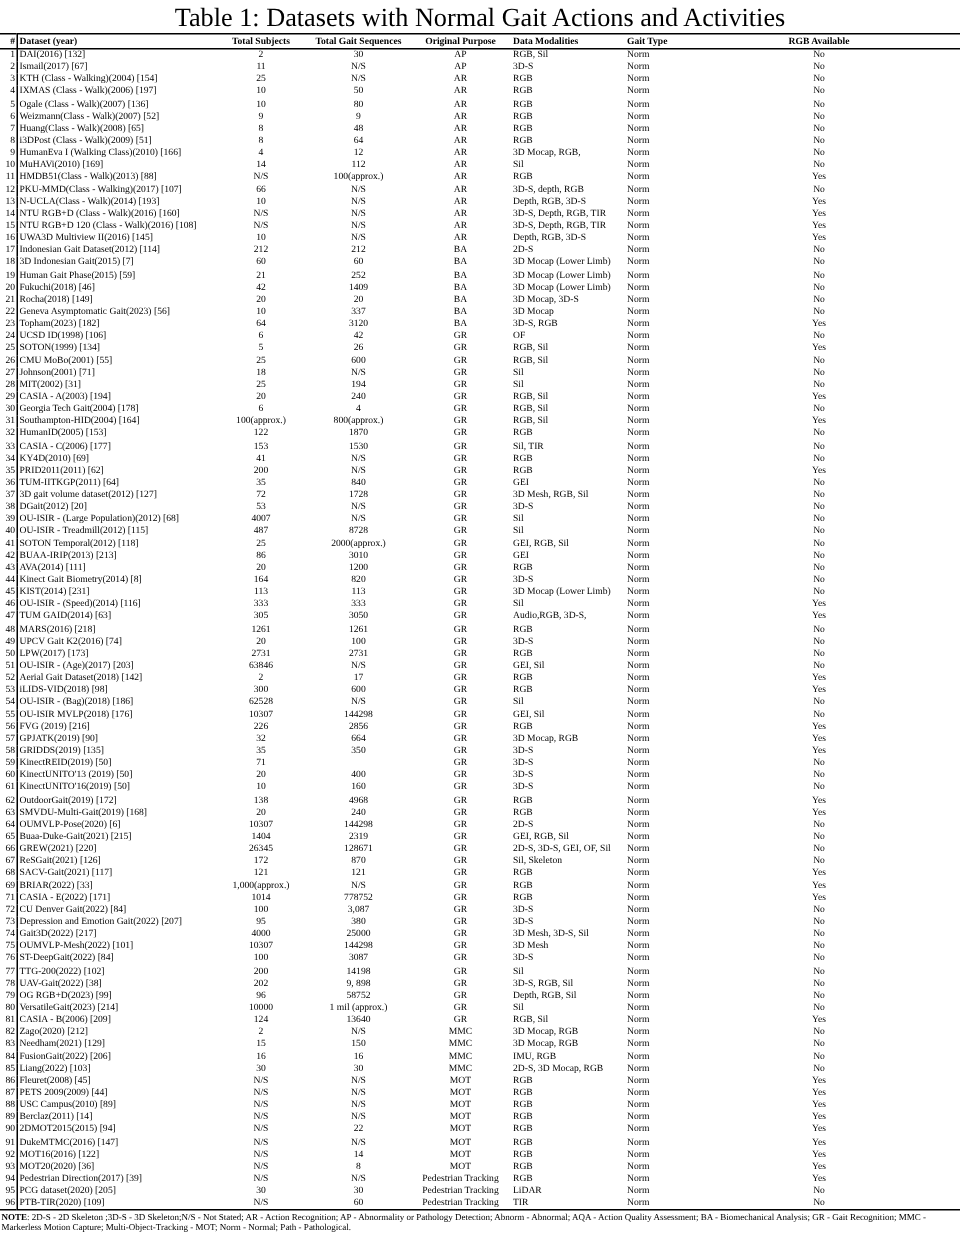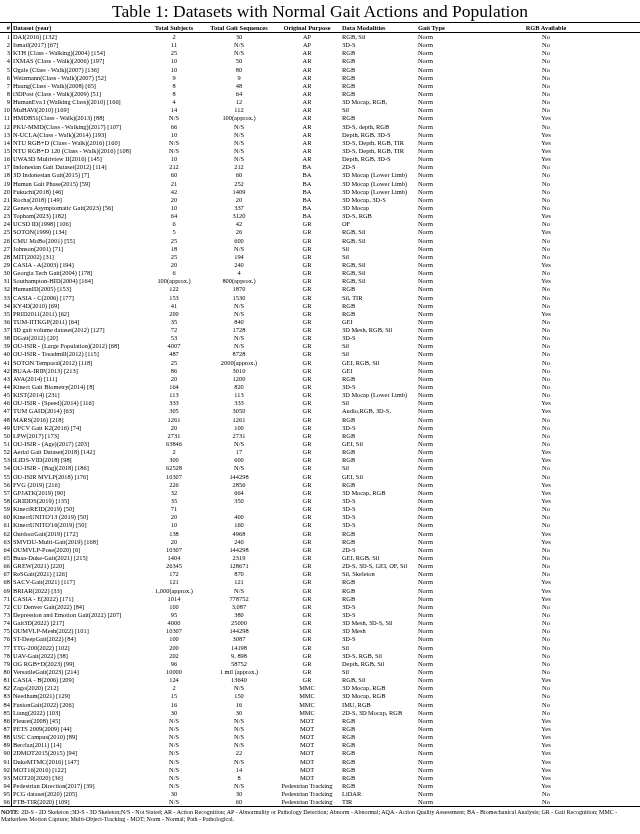--- a/index.html
+++ b/index.html
@@ -62,21 +62,21 @@
     padding: 1.5px 1px 0 1px;
     text-align: left;
   }
   .note b { font-weight: bold; }
 </style>
 </head>
 <body>
 
 <div class="page">
 
-  <div class="title">Table 1: Datasets with Normal Gait Actions and Population</div>
+  <div class="title">Table 1: Datasets with Normal Gait Actions and Activities</div>
 
   <table class="datasets">
     <colgroup>
       <col class="w0">
         <col class="w1">
         <col class="w2">
         <col class="w3">
       <col class="w4">
         <col class="w5">
         <col class="w6">

